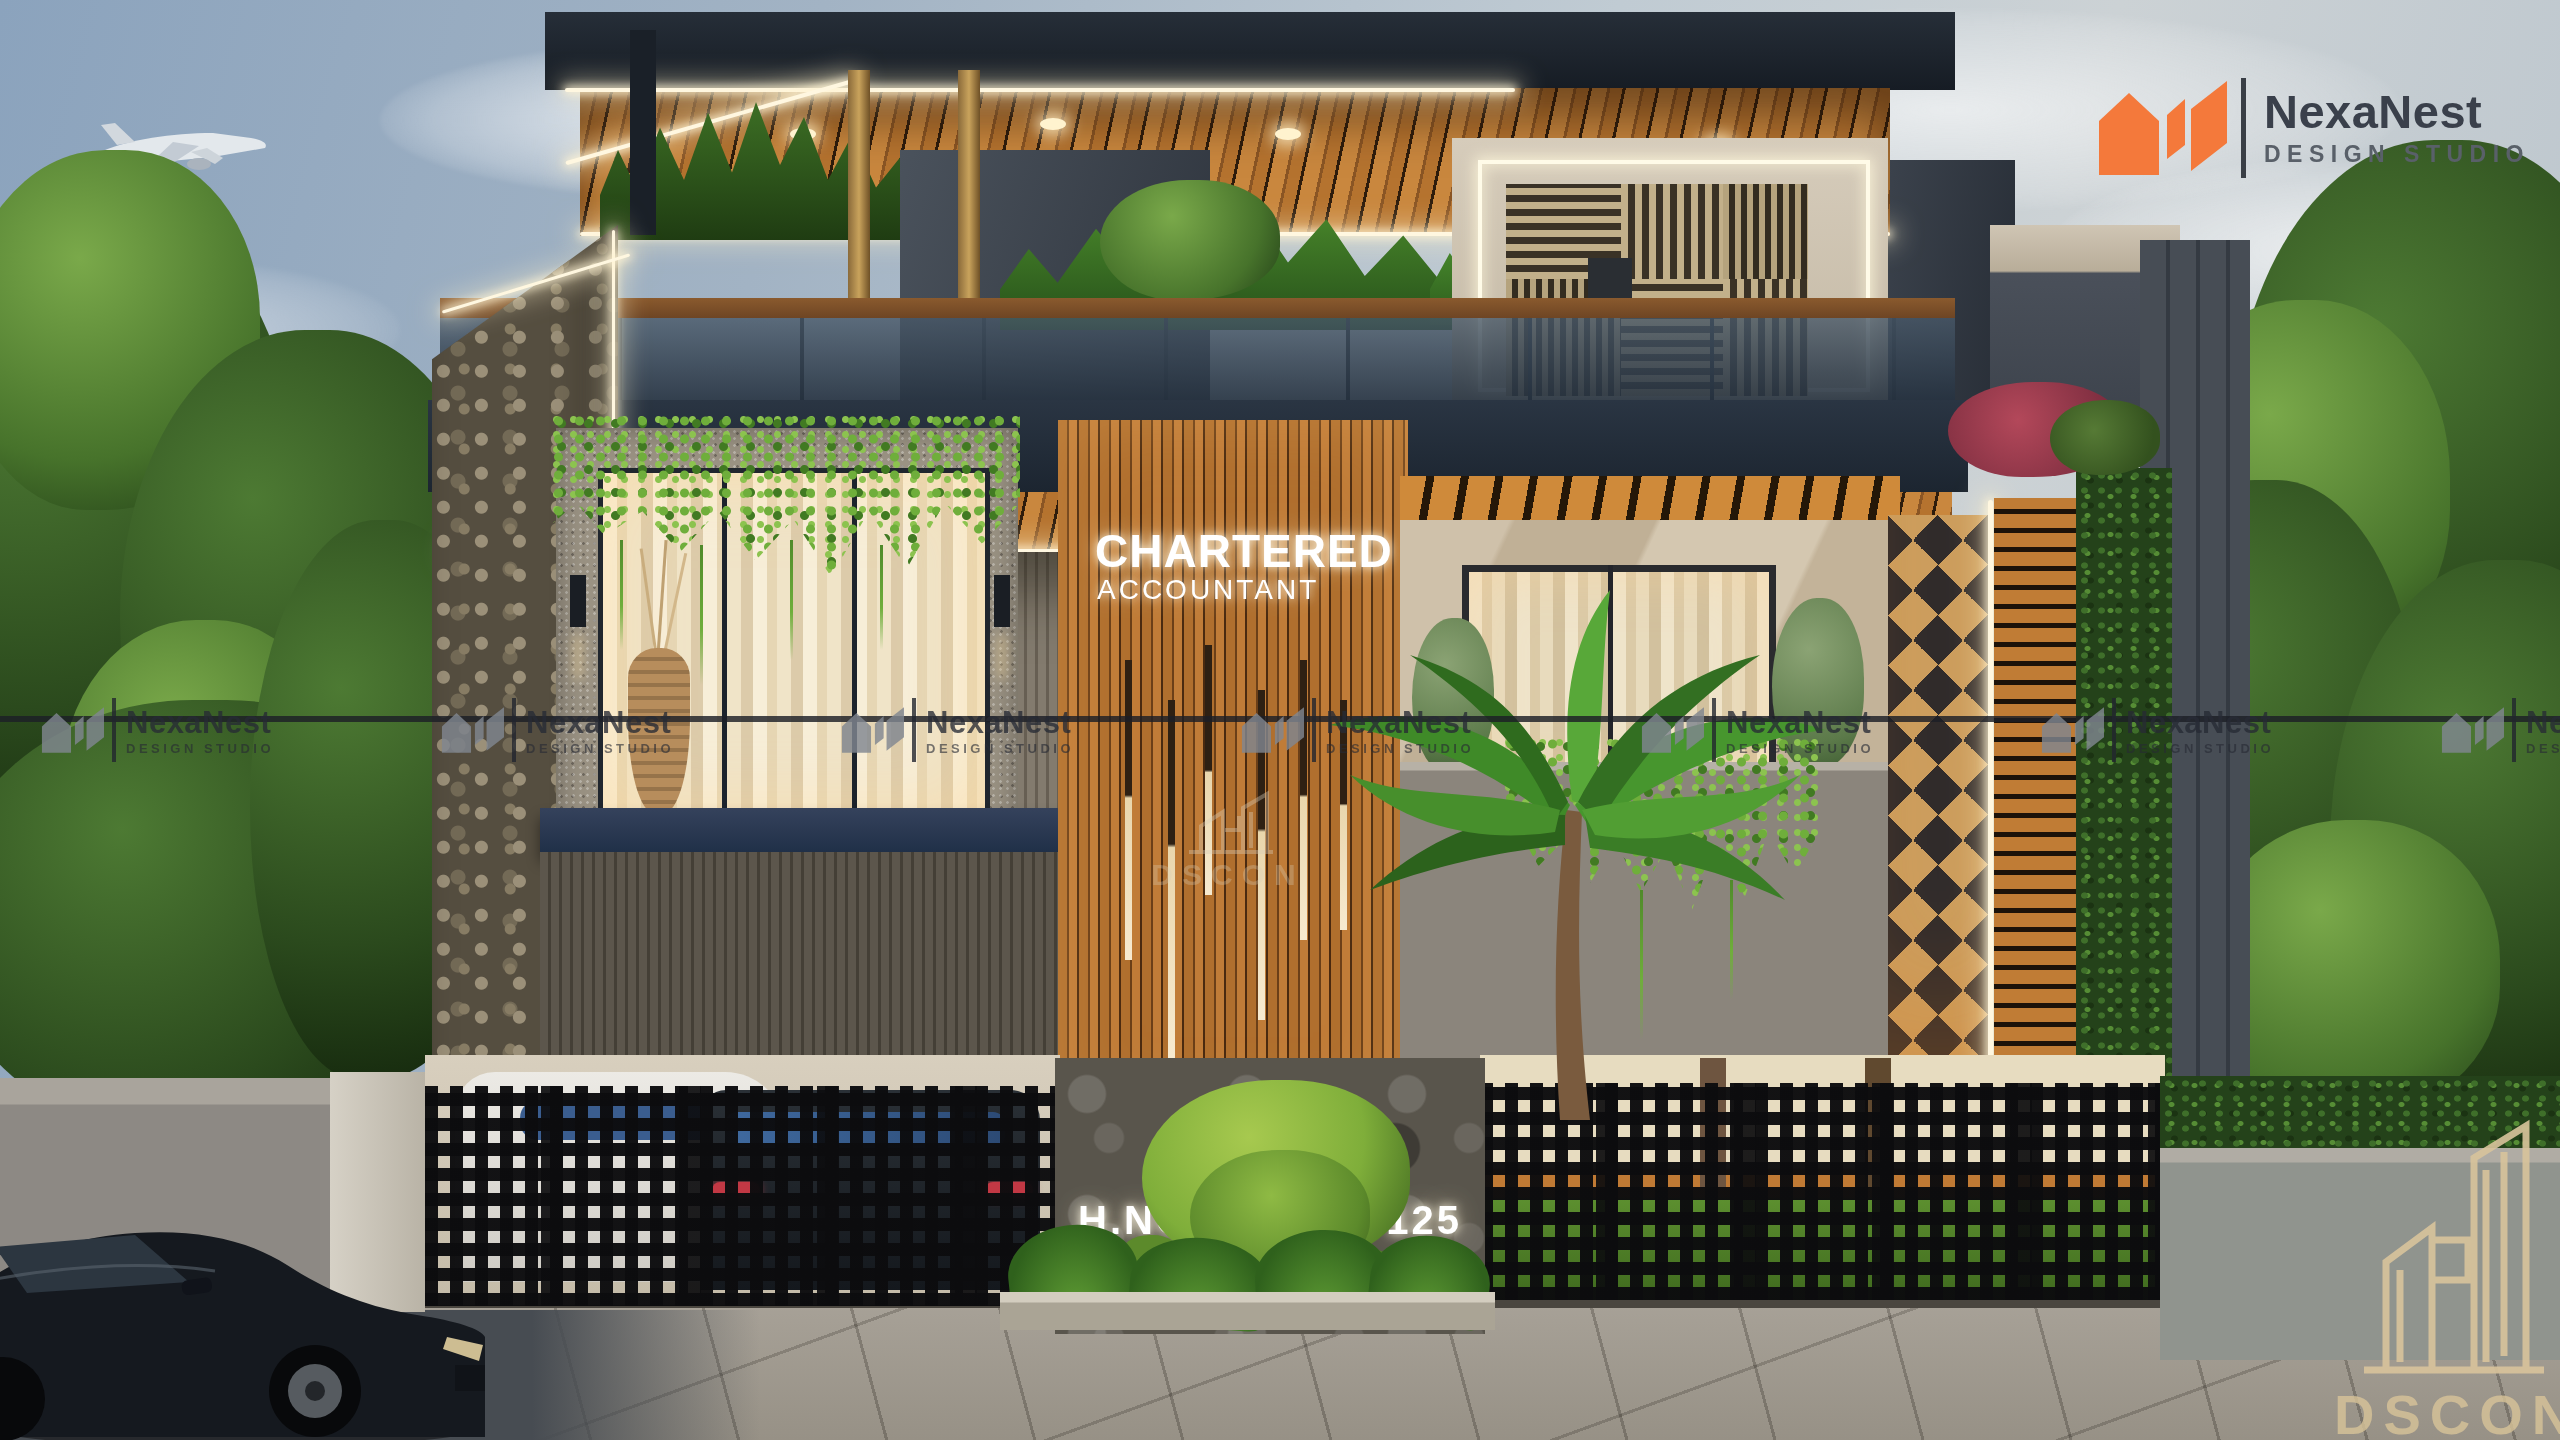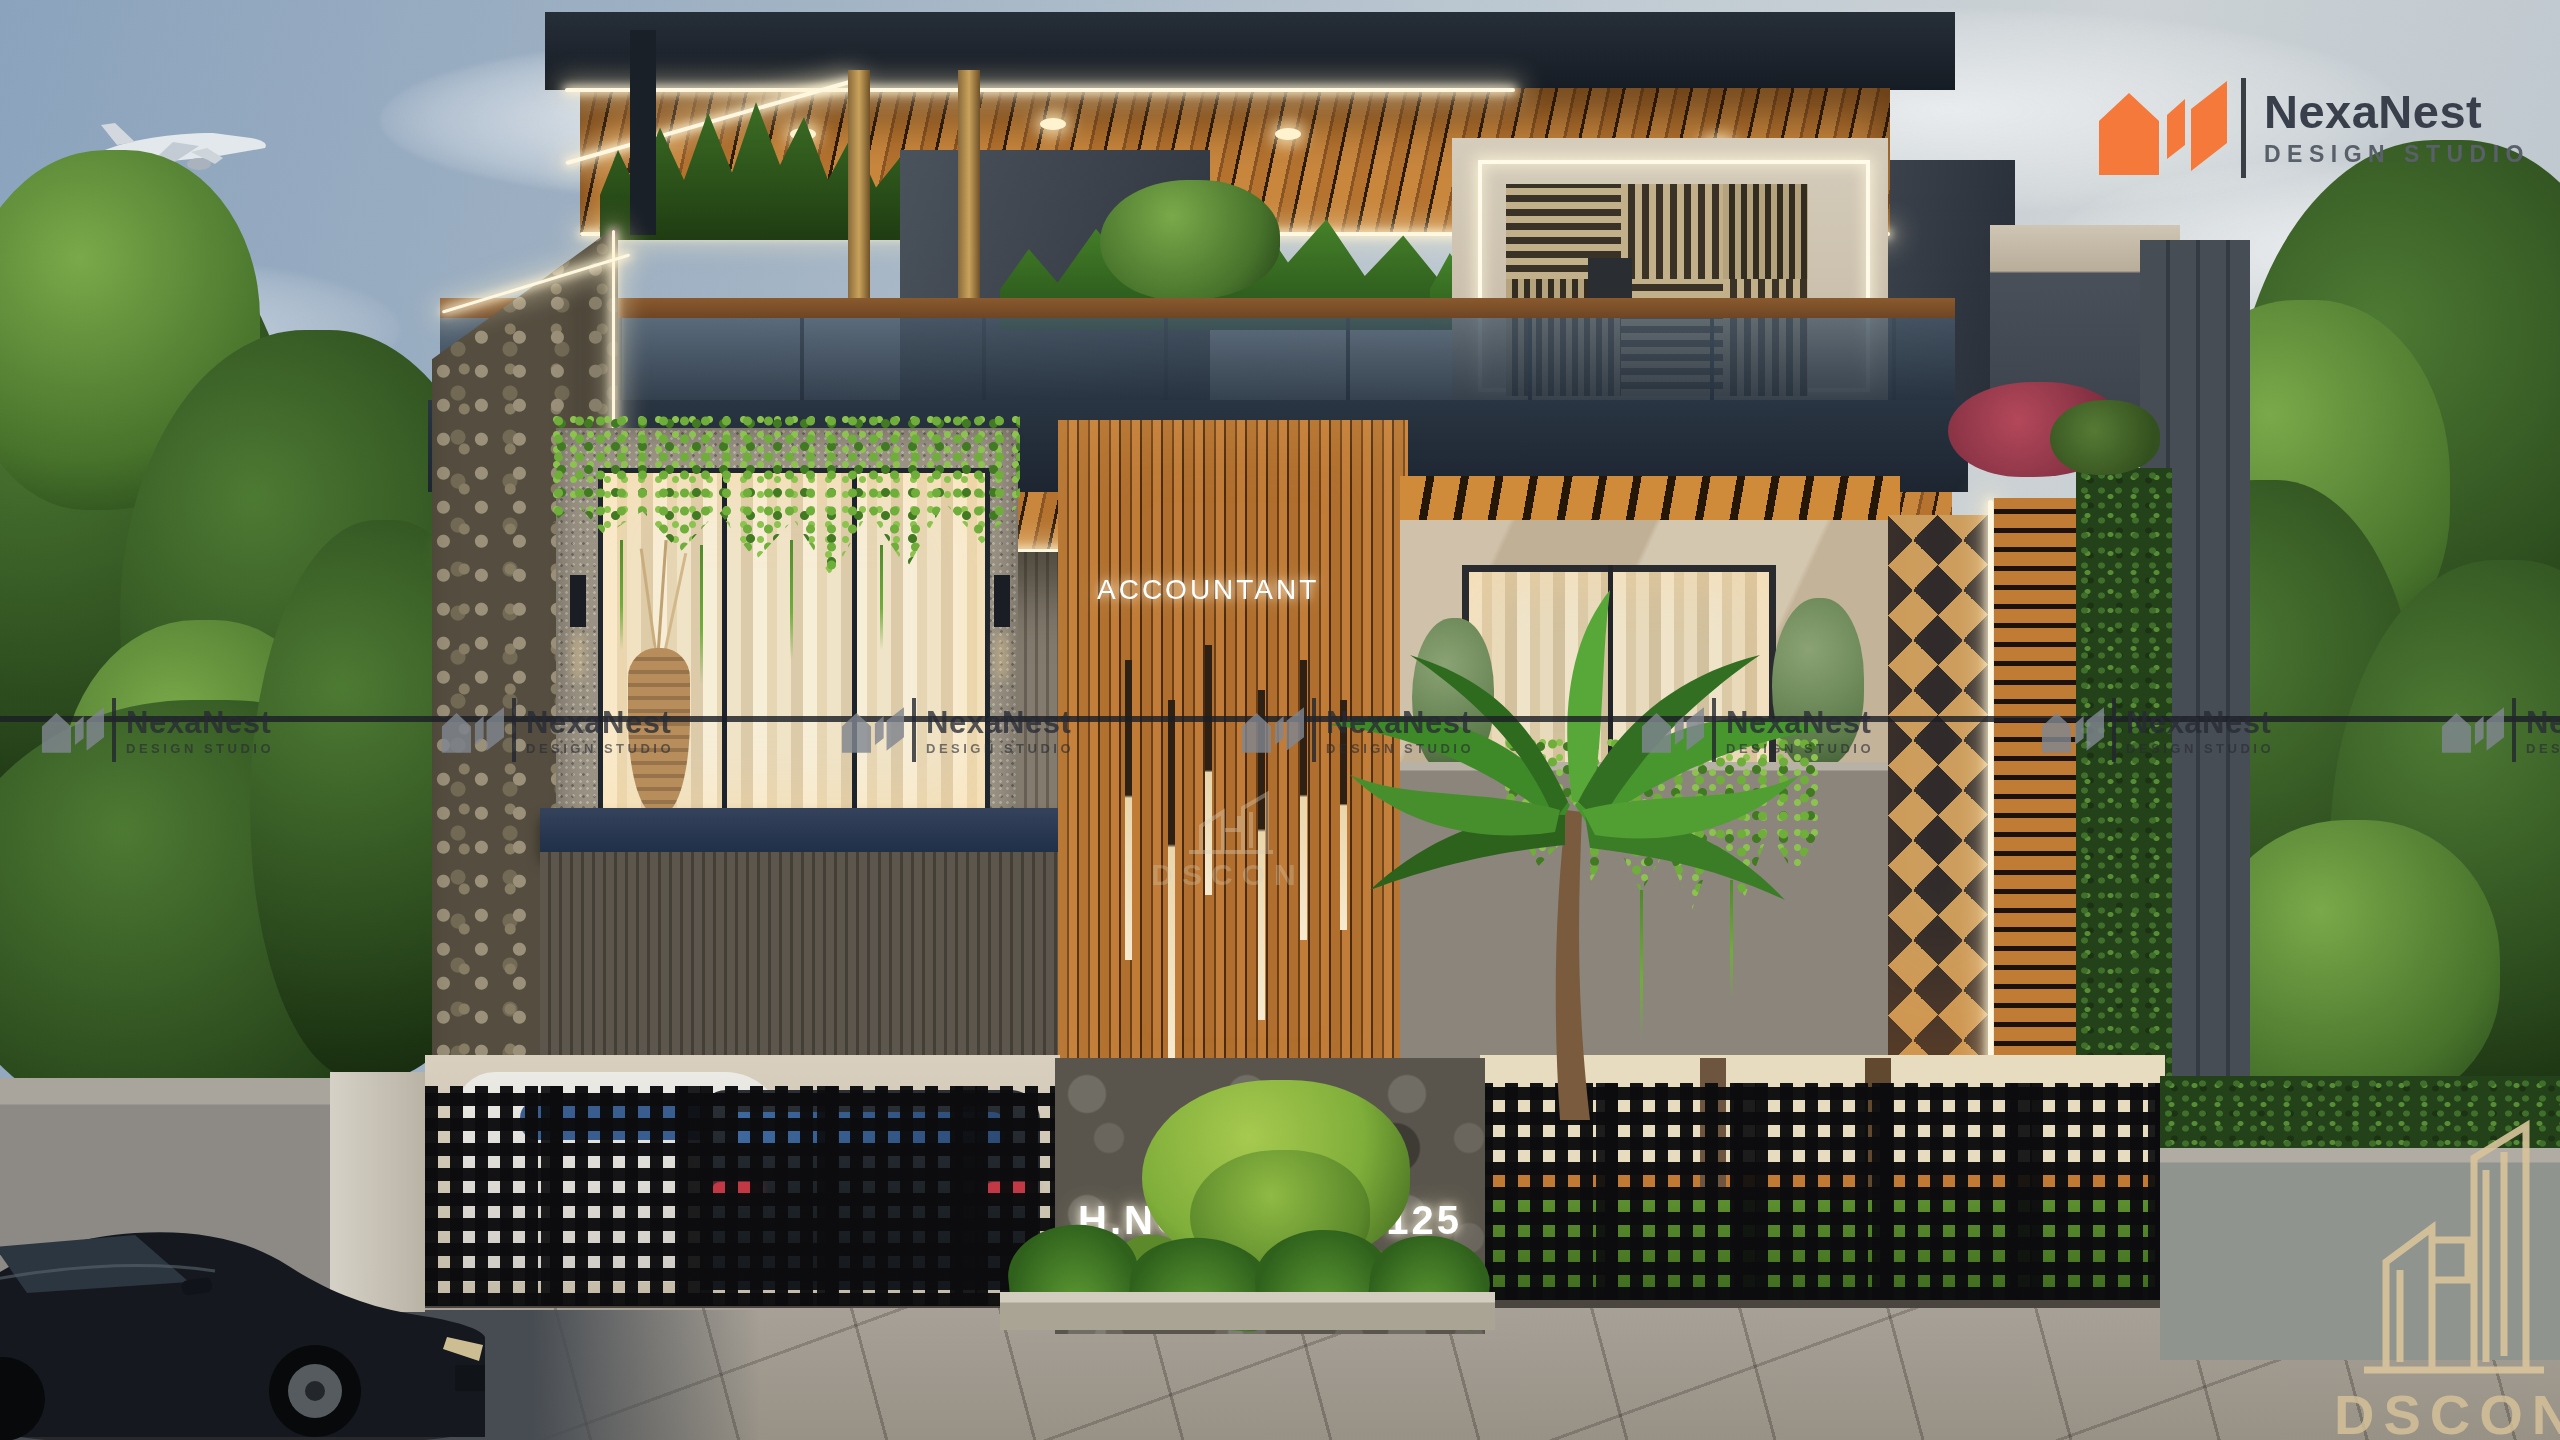--- a/index.html
+++ b/index.html
@@ -138,20 +138,23 @@
 
   <div class="abs" style="left:648px;top:548px;width:3px;height:120px;background:#c9ad7e;transform:rotate(-8deg);"></div>
   <div class="abs" style="left:660px;top:540px;width:3px;height:130px;background:#bfa172;transform:rotate(4deg);"></div>
   <div class="abs" style="left:672px;top:552px;width:3px;height:118px;background:#d2b78a;transform:rotate(12deg);"></div>
   <div class="abs" style="left:628px;top:648px;width:62px;height:165px;border-radius:46% 46% 42% 42%/18% 18% 58% 58%;background:repeating-linear-gradient(0deg,#b78d5c 0 9px,#96734a 9px 13px);"></div>
 
   <div class="abs" style="left:540px;top:808px;width:562px;height:44px;background:linear-gradient(#35425c,#203048);box-shadow:0 10px 14px rgba(0,0,0,.45);"></div>
   <div class="abs flute-dark" style="left:540px;top:852px;width:562px;height:240px;"></div>
 
   <div class="abs wood-vert" style="left:1058px;top:420px;width:350px;height:700px;box-shadow:inset 0 0 80px rgba(255,200,120,.25);"></div>
+  <div class="abs" style="left:1095px;top:524px;font-size:46px;font-weight:bold;letter-spacing:1px;" class2="glowtext">
+    <span class="glowtext">CHARTERED</span>
+  </div>
   <div class="abs" style="left:1097px;top:574px;font-size:28px;letter-spacing:3px;">
     <span class="glowtext">ACCOUNTANT</span>
   </div>
 
   <div class="abs" style="left:1125px;top:660px;width:7px;height:300px;background:linear-gradient(#2e2013 45%,#e9d6ac 46%,#f7ead0);"></div>
   <div class="abs" style="left:1168px;top:700px;width:7px;height:360px;background:linear-gradient(#2e2013 40%,#e9d6ac 41%,#f7ead0);"></div>
   <div class="abs" style="left:1205px;top:645px;width:7px;height:250px;background:linear-gradient(#2e2013 50%,#e9d6ac 51%,#f7ead0);"></div>
   <div class="abs" style="left:1258px;top:690px;width:7px;height:330px;background:linear-gradient(#2e2013 42%,#e9d6ac 43%,#f7ead0);"></div>
   <div class="abs" style="left:1300px;top:660px;width:7px;height:280px;background:linear-gradient(#2e2013 48%,#e9d6ac 49%,#f7ead0);"></div>
   <div class="abs" style="left:1340px;top:700px;width:7px;height:230px;background:linear-gradient(#2e2013 45%,#e9d6ac 46%,#f7ead0);"></div>

